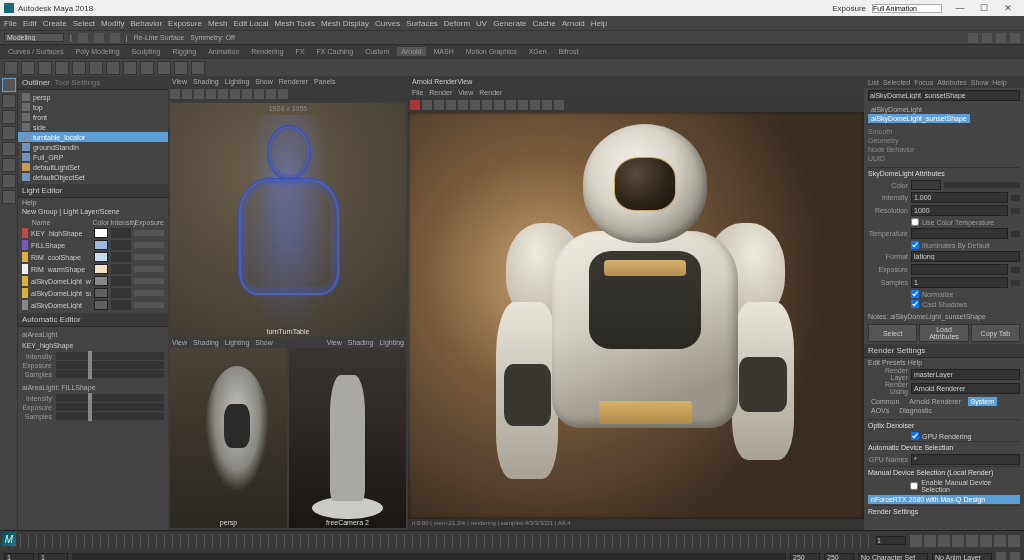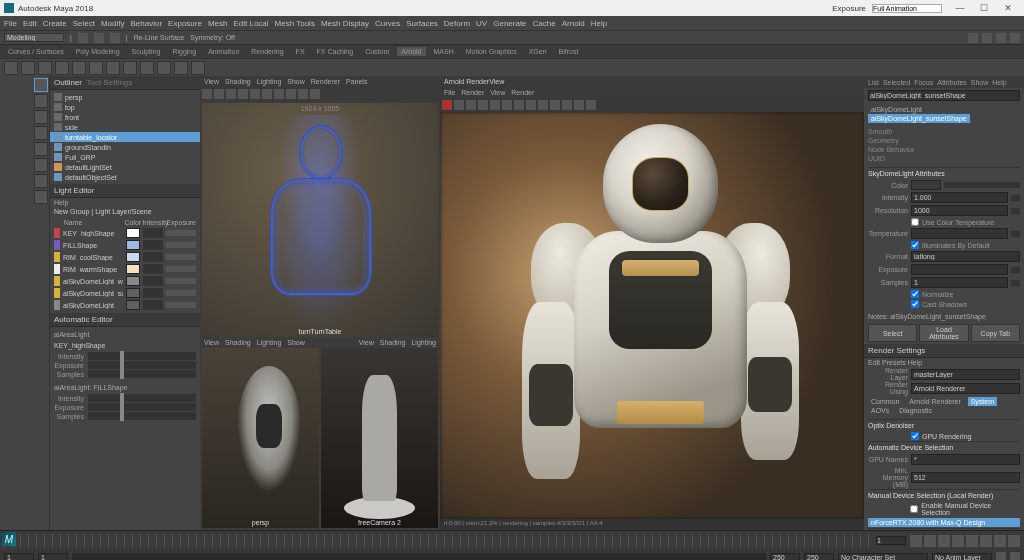--- a/index.html
+++ b/index.html
@@ -11,21 +11,21 @@
 .menubar { height: 14px; background: #444; display: flex; align-items: center; padding: 0 4px; gap: 6px; font-size: 8px; color: #bbb; }
 .menubar span { cursor: default; }
 .shelf1 { height: 14px; background: #444; border-top: 1px solid #333; display: flex; align-items: center; padding: 0 4px; gap: 6px; font-size: 7px; color: #aaa; }
 .shelf1 .right { margin-left: auto; display: flex; gap: 4px; }
 .shelf1 input { background: #555; border: 1px solid #333; color: #ccc; font-size: 7px; width: 60px; padding: 0 2px; }
 .shelf2 { height: 14px; background: #3a3a3a; border-top: 1px solid #2a2a2a; display: flex; align-items: center; padding: 0 4px; gap: 4px; font-size: 7px; color: #999; }
 .shelf2 .tab { padding: 1px 4px; }
 .shelf2 .tab.act { background: #555; }
 .shelf3 { height: 18px; background: #444; border-top: 1px solid #333; display: flex; align-items: center; padding: 0 4px; gap: 3px; }
 .shelf3 .icon { width: 14px; height: 14px; background: #555; border: 1px solid #333; }
-.main { display: flex; height: 454px; margin-left: 32px; }
+.main { display: flex; height: 454px; }
 .toolstrip { width: 18px; background: #444; border-right: 1px solid #333; display: flex; flex-direction: column; padding: 2px; gap: 2px; }
 .toolstrip .t { width: 14px; height: 14px; background: #555; border: 1px solid #333; }
 .toolstrip .t.sel { border-color: #5e9ed6; }
 .leftcol { width: 150px; background: #444; display: flex; flex-direction: column; }
 .panel-hdr { background: #3a3a3a; padding: 2px 4px; font-size: 8px; color: #ccc; border-bottom: 1px solid #2a2a2a; }
 .outliner { display: flex; flex-direction: column; padding: 2px 0; }
 .ol-item { display: flex; align-items: center; padding: 1px 4px; gap: 3px; font-size: 7px; color: #ccc; }
 .ol-item.sel { background: #5e9ed6; color: #fff; }
 .ol-icon { width: 8px; height: 8px; background: #888; }
 .ol-icon.cam { background: #6a6a6a; }
@@ -559,24 +559,20 @@
         <div class="attr-row">
             <div class="lbl"></div>
             <input type="checkbox" checked="" style="">
             <span style="font-size:7px">GPU Rendering</span>
           </div>
         <div class="hdr">Automatic Device Selection</div>
         <div class="attr-row">
             <div class="lbl">GPU Names</div>
             <input class="txt" value="*" style="">
           </div>
-        <div class="attr-row">
-            <div class="lbl">Min. Memory (MB)</div>
-            <input class="txt" value="512" style="">
-          </div>
         <div class="hdr">Manual Device Selection (Local Render)</div>
         <div class="attr-row">
             <div class="lbl"></div>
             <input type="checkbox" style="">
             <span style="font-size:7px">Enable Manual Device Selection</span>
           </div>
         <div style="background:#5e9ed6;color:#fff;font-size:7px;padding:1px 3px;margin:1px 0">nForceRTX 2080 with Max-Q Design</div>
         <div class="hdr">Render Settings</div>
 
       </div>
@@ -600,17 +596,17 @@
   </div>
 </div>
 
 <div class="rangebar">
   <div class="maya-logo">M</div>
   <input value="1" style="">
   <input value="1" style="">
   <div class="track"></div>
   <input value="250" style="">
   <input value="250" style="">
-  <input style="width: 90px;" value="No Character Set">
+  <input style="width: 70px;" value="No Character Set">
   <input style="width: 60px;" value="No Anim Layer">
   <div style="width:10px;height:10px;background:#555"></div>
   <div style="width:10px;height:10px;background:#555"></div>
 </div>
 
 </body></html>

